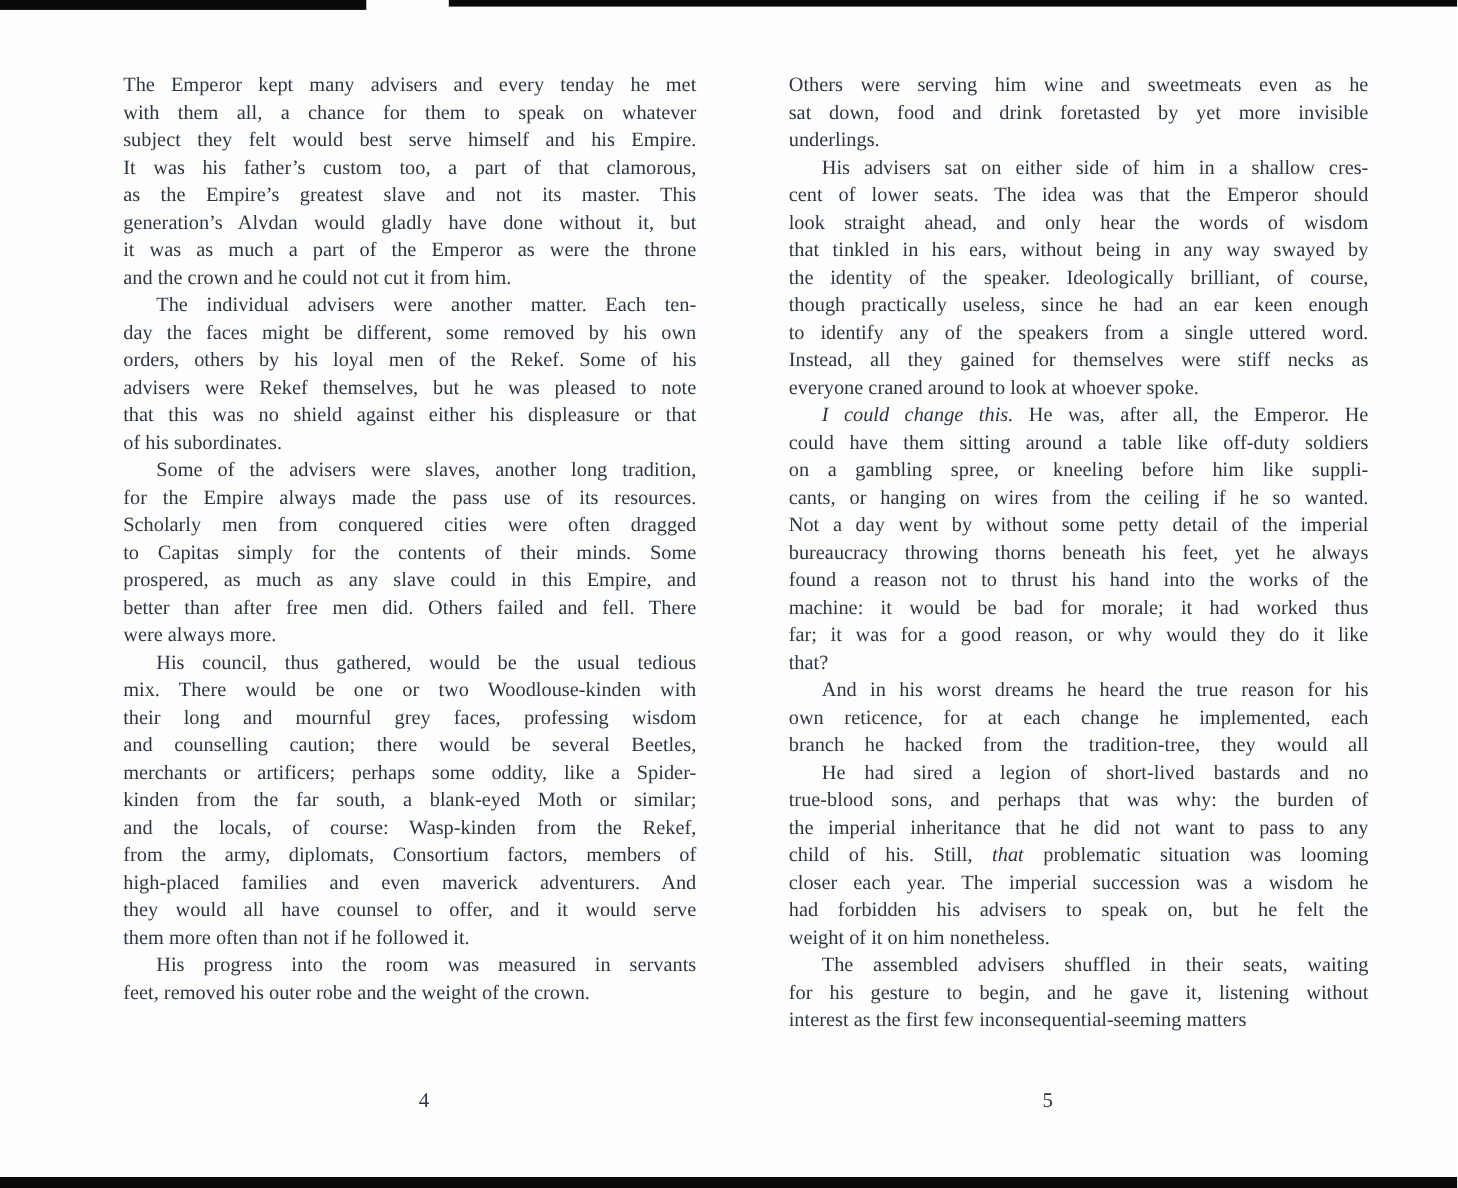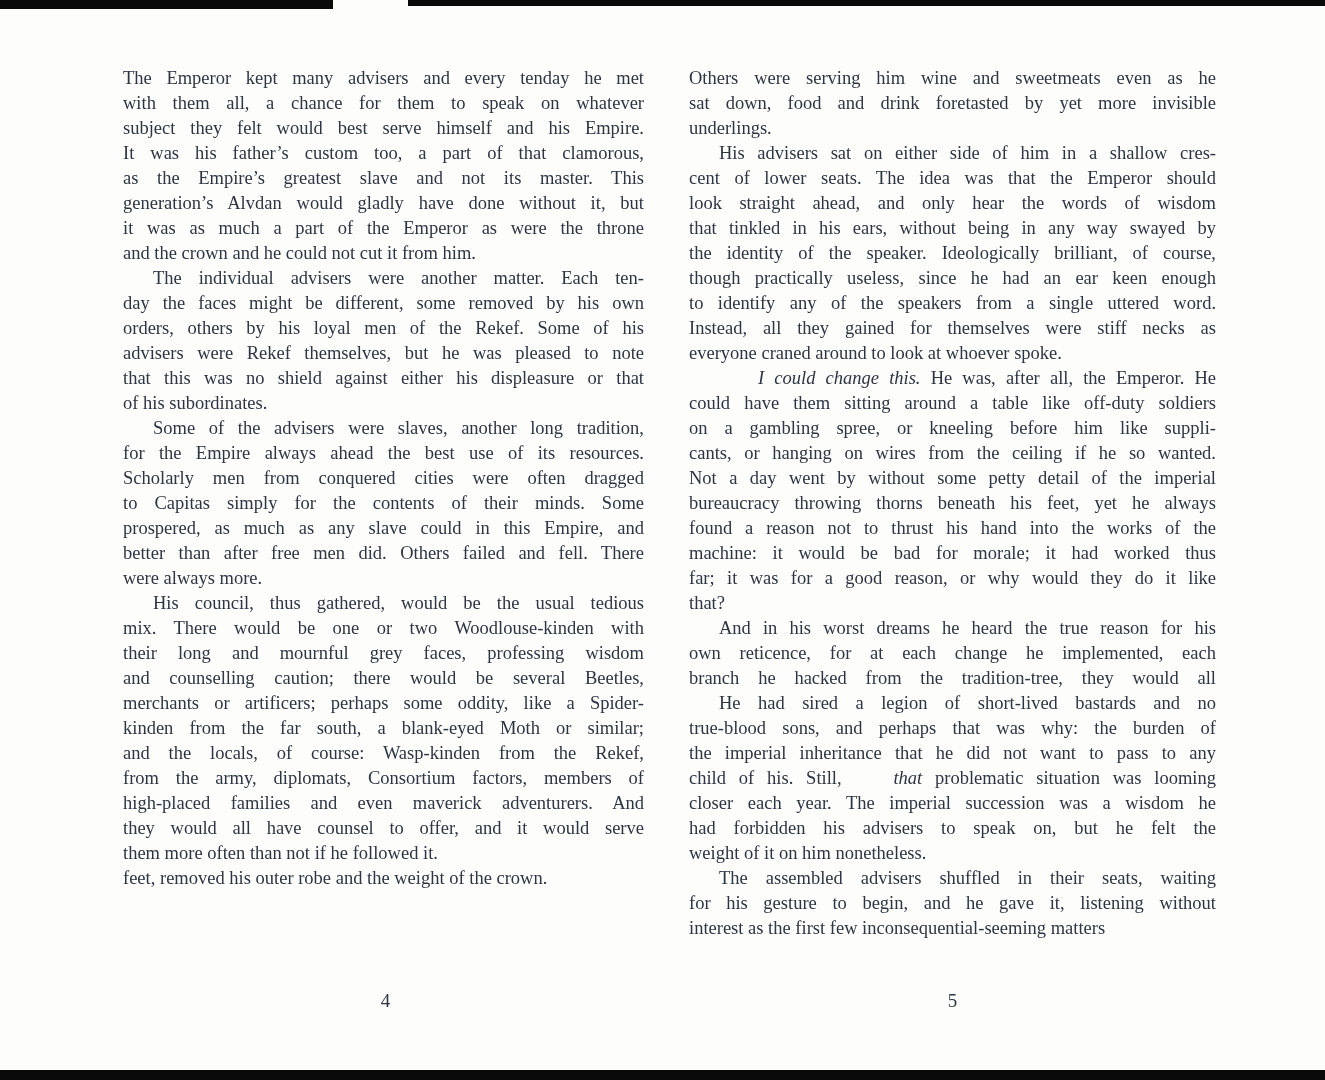--- a/index.html
+++ b/index.html
@@ -21,34 +21,34 @@
     background: #0a0a0a;
   }
   .edge-mark.top-left   { left: 0;     top: 0;      width: 333px;  height: 9px; }
   .edge-mark.top-right  { left: 408px; top: 0;      width: 917px;  height: 6px; }
   .edge-mark.bottom     { left: 0;     top: 1070px; width: 1325px; height: 10px; }
   .page-column {
     position: absolute;
     top: 66px;
     font-size: 18.5px;
   }
-  .page-column.left  { left: 123px; width: 521px; }
-  .page-column.right { left: 689px; width: 527px; }
+  .page-column.left  { left: 112px; width: 521px; }
+  .page-column.right { left: 717px; width: 527px; }
   .line {
     height: 25px;
     line-height: 25px;
     text-align: justify;
     text-align-last: justify;
     text-justify: inter-word;
     white-space: normal;
     overflow: visible;
   }
   .line.last { text-align-last: left; }
   .line.indent { text-indent: 30px; }
-  .line i { font-style: italic; margin-left: 39px; }
+  .line i { font-style: italic; }
   .page-number {
     position: absolute;
     top: 988px;
     height: 25px;
     line-height: 25px;
     font-size: 19px;
     text-align: center;
   }
   .page-number.left  { left: 125px; width: 521px; }
   .page-number.right { left: 689px; width: 527px; }
@@ -70,37 +70,38 @@
       <div class="line"><span>generation’s Alvdan would gladly have done without it, but</span></div>
       <div class="line"><span>it was as much a part of the Emperor as were the throne</span></div>
       <div class="line last"><span>and the crown and he could not cut it from him.</span></div>
       <div class="line indent"><span>The individual advisers were another matter. Each ten-</span></div>
       <div class="line"><span>day the faces might be different, some removed by his own</span></div>
       <div class="line"><span>orders, others by his loyal men of the Rekef. Some of his</span></div>
       <div class="line"><span>advisers were Rekef themselves, but he was pleased to note</span></div>
       <div class="line"><span>that this was no shield against either his displeasure or that</span></div>
       <div class="line last"><span>of his subordinates.</span></div>
       <div class="line indent"><span>Some of the advisers were slaves, another long tradition,</span></div>
-      <div class="line"><span>for the Empire always ahead the best use of its resources.</span></div>
+      <div class="line"><span>for the Empire always made the pass use of its resources.</span></div>
       <div class="line"><span>Scholarly men from conquered cities were often dragged</span></div>
       <div class="line"><span>to Capitas simply for the contents of their minds. Some</span></div>
       <div class="line"><span>prospered, as much as any slave could in this Empire, and</span></div>
       <div class="line"><span>better than after free men did. Others failed and fell. There</span></div>
       <div class="line last"><span>were always more.</span></div>
       <div class="line indent"><span>His council, thus gathered, would be the usual tedious</span></div>
       <div class="line"><span>mix. There would be one or two Woodlouse-kinden with</span></div>
       <div class="line"><span>their long and mournful grey faces, professing wisdom</span></div>
       <div class="line"><span>and counselling caution; there would be several Beetles,</span></div>
       <div class="line"><span>merchants or artificers; perhaps some oddity, like a Spider-</span></div>
       <div class="line"><span>kinden from the far south, a blank-eyed Moth or similar;</span></div>
       <div class="line"><span>and the locals, of course: Wasp-kinden from the Rekef,</span></div>
       <div class="line"><span>from the army, diplomats, Consortium factors, members of</span></div>
       <div class="line"><span>high-placed families and even maverick adventurers. And</span></div>
       <div class="line"><span>they would all have counsel to offer, and it would serve</span></div>
       <div class="line last"><span>them more often than not if he followed it.</span></div>
+      <div class="line indent"><span>His progress into the room was measured in servants</span></div>
       <div class="line last"><span>feet, removed his outer robe and the weight of the crown.</span></div>
     </div>
 
   <div class="page-column right">
       <div class="line"><span>Others were serving him wine and sweetmeats even as he</span></div>
       <div class="line"><span>sat down, food and drink foretasted by yet more invisible</span></div>
       <div class="line last"><span>underlings.</span></div>
       <div class="line indent"><span>His advisers sat on either side of him in a shallow cres-</span></div>
       <div class="line"><span>cent of lower seats. The idea was that the Emperor should</span></div>
       <div class="line"><span>look straight ahead, and only hear the words of wisdom</span></div>

